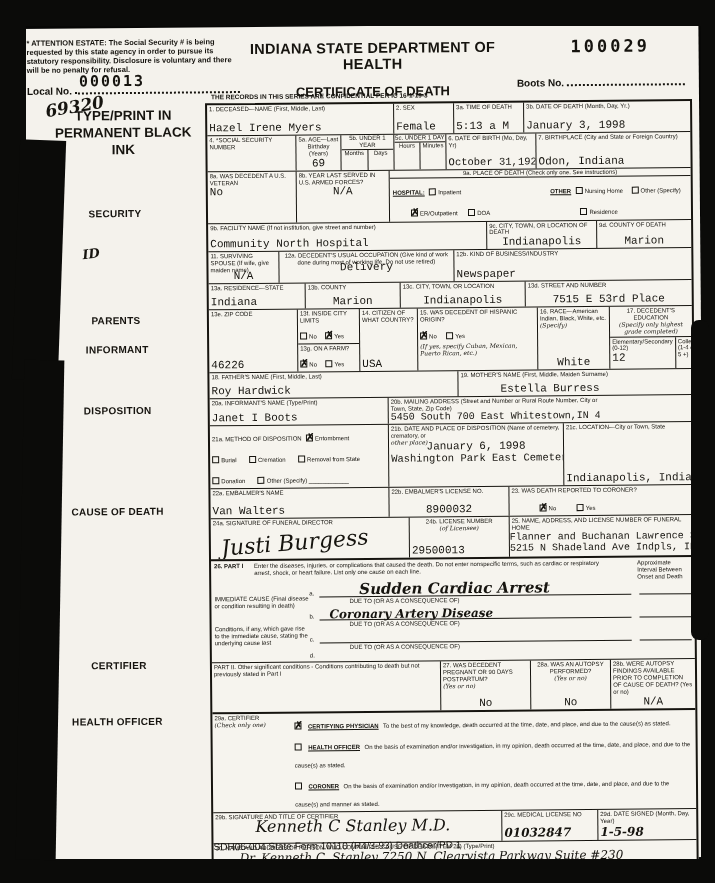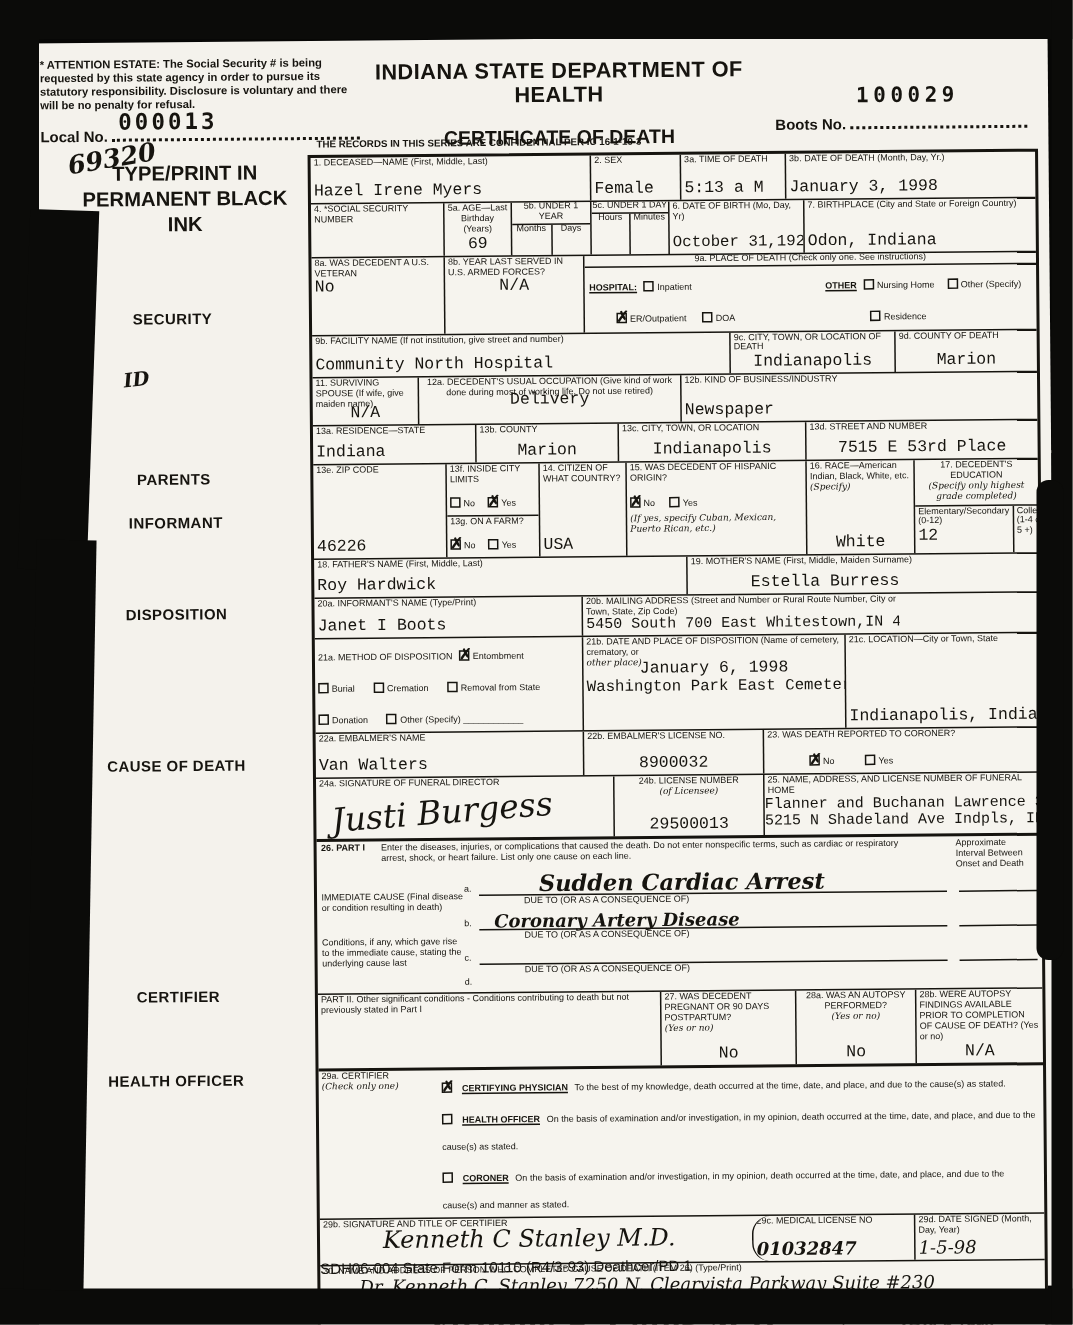--- a/index.html
+++ b/index.html
@@ -19,21 +19,21 @@
   .localno { position:absolute; left:8px; top:56px; width:230px; font-size:10px; font-weight:bold; }
   .dotline { display:inline-block; border-bottom:2px dotted #16140f; }
   .stampnum { font-family:"DejaVu Sans Mono",monospace; font-weight:bold; letter-spacing:2px; }
   .local-stamp { position:absolute; left:60px; top:44px; font-size:15px; }
   .hand { font-family:"DejaVu Serif",serif; font-style:italic; }
   .hw-local { position:absolute; left:26px; top:68px; font-size:17px; transform:rotate(-9deg); font-weight:bold; }
   .titleblk { position:absolute; left:216px; top:14px; width:276px; text-align:center; }
   .title1 { font-size:14.5px; font-weight:bold; letter-spacing:.3px; }
   .title2 { font-size:13px; font-weight:bold; margin-top:12px; }
   .stateno { position:absolute; left:498px; top:52px; width:176px; font-size:10px; font-weight:bold; }
-  .state-stamp { position:absolute; left:552px; top:32px; font-size:14px; letter-spacing:3px; }
+  .state-stamp { position:absolute; left:552px; top:12px; font-size:17px; letter-spacing:3px; }
   .confidential { position:absolute; left:192px; top:66px; font-size:6.5px; font-weight:bold; }
 
   
   .side { position:absolute; text-align:center; font-weight:bold; }
   .typeprint { left:26px; top:80px; width:156px; font-size:13.5px; line-height:1.25; }
   .s-label { font-size:10px; letter-spacing:.3px; }
   .sd-decedent { left:40px; top:180px; width:110px; }
   .sd-id { left:62px; top:218px; font-size:13px; transform:rotate(-6deg); }
   .sd-parents { left:40px; top:287px; width:110px; }
   .sd-informant { left:36px; top:316px; width:120px; }
@@ -209,21 +209,21 @@
         <div class="lbl vc">12a. DECEDENT'S USUAL OCCUPATION (Give kind of work done during most of working life. Do not use retired)</div>
         <div class="val vc" style="margin-top:-5px;">Delivery</div>
       </div>
       <div class="c" style="flex:1;">
         <div class="lbl">12b. KIND OF BUSINESS/INDUSTRY</div>
         <div class="val grow">Newspaper</div>
       </div>
     </div>
 
     <div class="row" style="min-height:26px;">
-      <div class="c" style="width:108px;">
+      <div class="c" style="width:96px;">
         <div class="lbl">13a. RESIDENCE—STATE</div>
         <div class="val grow">Indiana</div>
       </div>
       <div class="c" style="width:95px;">
         <div class="lbl">13b. COUNTY</div>
         <div class="val grow vc">Marion</div>
       </div>
       <div class="c" style="width:125px;">
         <div class="lbl">13c. CITY, TOWN, OR LOCATION</div>
         <div class="val grow vc">Indianapolis</div>
@@ -355,21 +355,21 @@
     </div>
 
     <div class="row" style="min-height:41px;">
       <div class="c" style="width:198px;">
         <div class="lbl">24a. SIGNATURE OF FUNERAL DIRECTOR</div>
         <div class="sig" style="font-size:22px;transform:rotate(-4deg);margin:2px 0 0 8px;">Justi Burgess</div>
       </div>
       <div class="c" style="width:100px;">
         <div class="lbl vc">24b. LICENSE NUMBER</div>
         <div class="lbl vc hand">(of Licensee)</div>
-        <div class="val grow" style="text-align:center;">29500013</div>
+        <div class="val grow" style="text-align:left;">29500013</div>
       </div>
       <div class="c" style="flex:1;">
         <div class="lbl">25. NAME, ADDRESS, AND LICENSE NUMBER OF FUNERAL HOME</div>
         <div class="val" style="font-size:10px;margin-left:-2px;">Flanner and Buchanan Lawrence 3007801</div>
         <div class="val" style="font-size:10px;margin-left:-2px;">5215 N Shadeland Ave Indpls, IN 46226</div>
       </div>
     </div>
 
     <div class="row thick" style="min-height:103px;">
       <div class="c" style="flex:1;padding:2px 3px;">
@@ -461,27 +461,27 @@
           <span class="cbl">On the basis of examination and/or investigation, in my opinion, death occurred at the time, date, and place, and due to the cause(s) and manner as stated.</span>
         </div>
       </div>
     </div>
 
     <div class="row" style="min-height:27px;">
       <div class="c" style="width:288px;">
         <div class="lbl">29b. SIGNATURE AND TITLE OF CERTIFIER</div>
         <div class="sig" style="font-size:16px;margin-left:40px;margin-top:-4px;">Kenneth  C  Stanley  M.D.</div>
       </div>
-      <div class="c" style="width:108px;border-radius:12px;">
+      <div class="c" style="width:96px;">
         <div class="lbl">29c. MEDICAL LICENSE NO</div>
         <div class="hand grow" style="font-size:12px;font-weight:bold;">01032847</div>
       </div>
       <div class="c" style="flex:1;">
         <div class="lbl">29d. DATE SIGNED (Month, Day, Year)</div>
-        <div class="hand grow" style="font-size:12px;font-weight:normal;">1-5-98</div>
+        <div class="hand grow" style="font-size:12px;font-weight:bold;">1-5-98</div>
       </div>
     </div>
 
     <div class="row" style="min-height:26px;">
       <div class="c" style="flex:1;">
         <div class="lbl">30. NAME AND ADDRESS OF PERSON WHO COMPLETED CAUSE OF DEATH (ITEM 26) (Type/Print)</div>
         <div class="hand" style="font-size:12px;margin-left:24px;">Dr. Kenneth  C.  Stanley   7250 N. Clearvista Parkway Suite #230</div>
       </div>
     </div>
 

